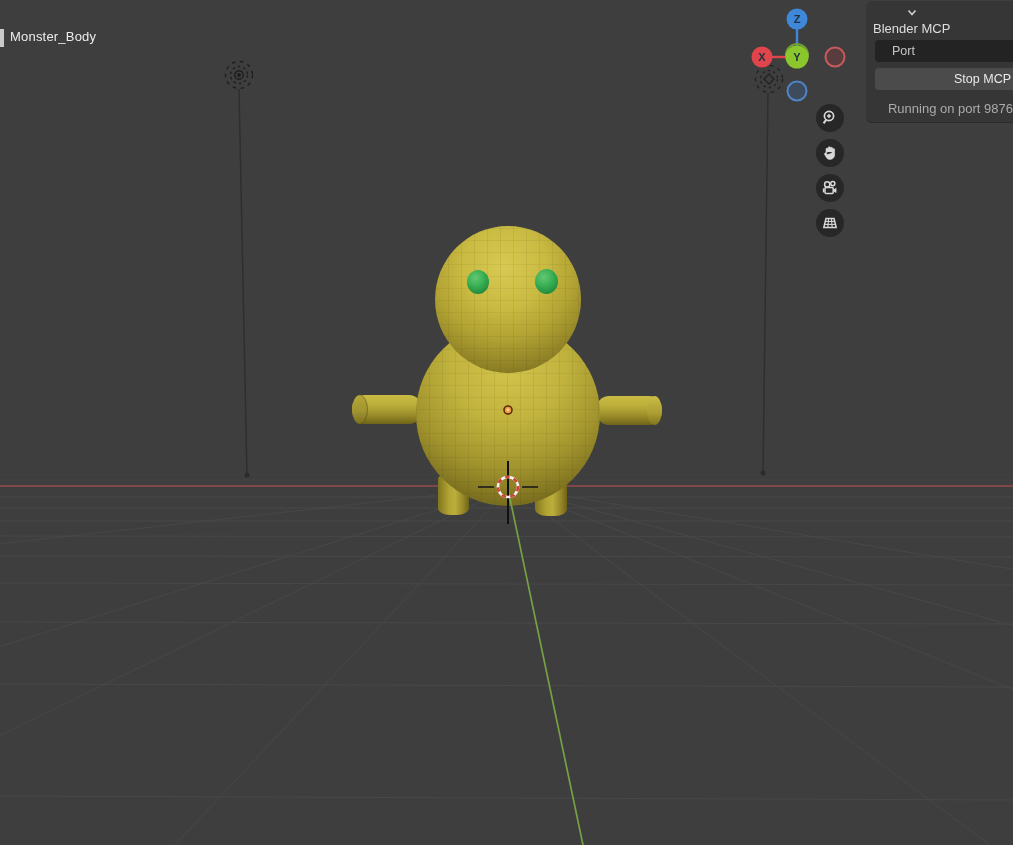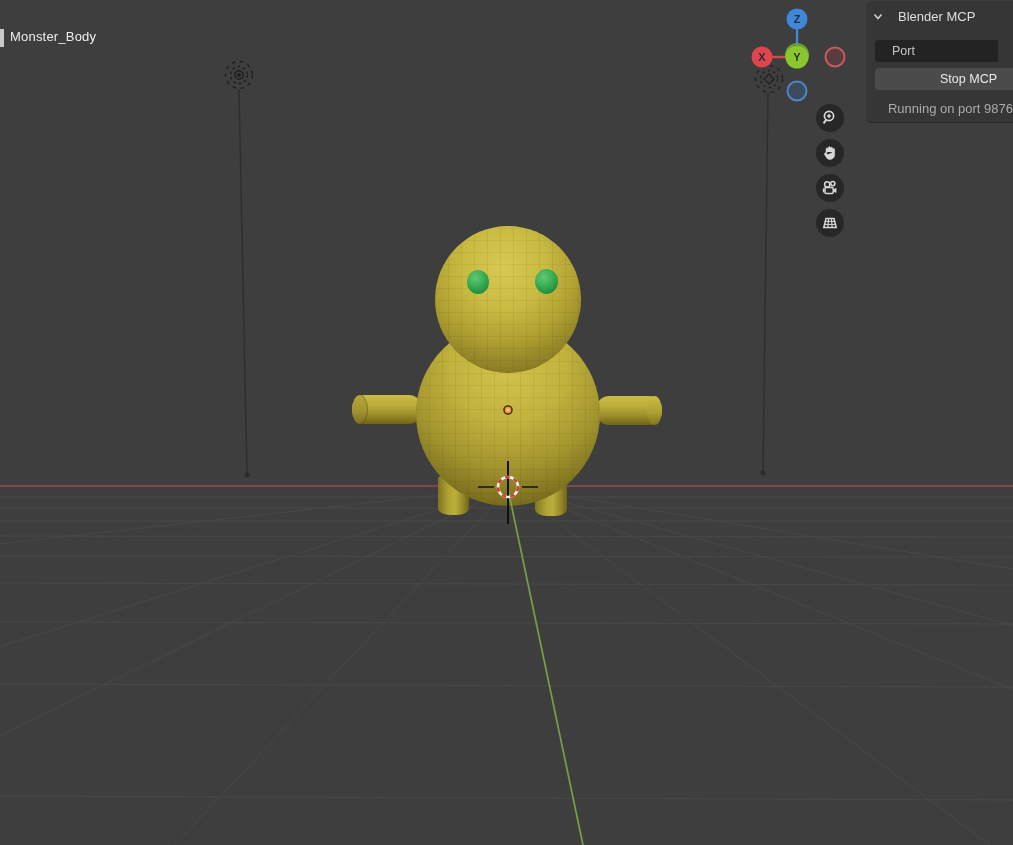--- a/index.html
+++ b/index.html
@@ -80,34 +80,34 @@
     display:flex;align-items:center;justify-content:center;
   }
 
   
   #mcp-panel{
     left:866px;top:1px;width:147px;height:121px;z-index:30;
     background:var(--panel-bg,#363636);
     border-radius:6px 0 0 6px;
     border-bottom:1px solid #2b2b2b;
   }
-  #mcp-header{position:absolute;left:7px;top:8px;display:flex;align-items:center;gap:15px;}
+  #mcp-header{position:absolute;left:7px;top:8px;display:flex;align-items:center;gap:5px;flex-direction:column;}
   #mcp-title{color:#dedede;font-size:13px;}
   #mcp-port-field{
-    position:absolute;left:9px;top:39px;width:123px;height:22px;
+    position:absolute;left:9px;top:39px;width:138px;height:22px;
     background:#232323;border-radius:4px 0 0 4px;
     display:flex;align-items:center;
   }
   #mcp-port-label{color:#c6c6c6;font-size:12.5px;padding-left:17px;}
   #mcp-stop-button{
     position:absolute;left:9px;top:67px;width:138px;height:22px;
     background:#4b4b4b;border-radius:4px 0 0 4px;
     display:flex;align-items:center;justify-content:flex-end;
   }
-  #mcp-stop-label{color:#e9e9e9;font-size:12.5px;padding-right:16px;}
+  #mcp-stop-label{color:#e9e9e9;font-size:12.5px;padding-right:2px;}
   #mcp-status{
     position:absolute;right:0;top:100px;color:#ababab;font-size:13px;white-space:nowrap;
   }
 </style>
 </head>
 <body>
 
 <div id="stage" style="--viewport-bg: #3e3e3e; --panel-bg: #363636;">
 
   <svg id="grid-layer" class="abs" width="1013" height="845">

